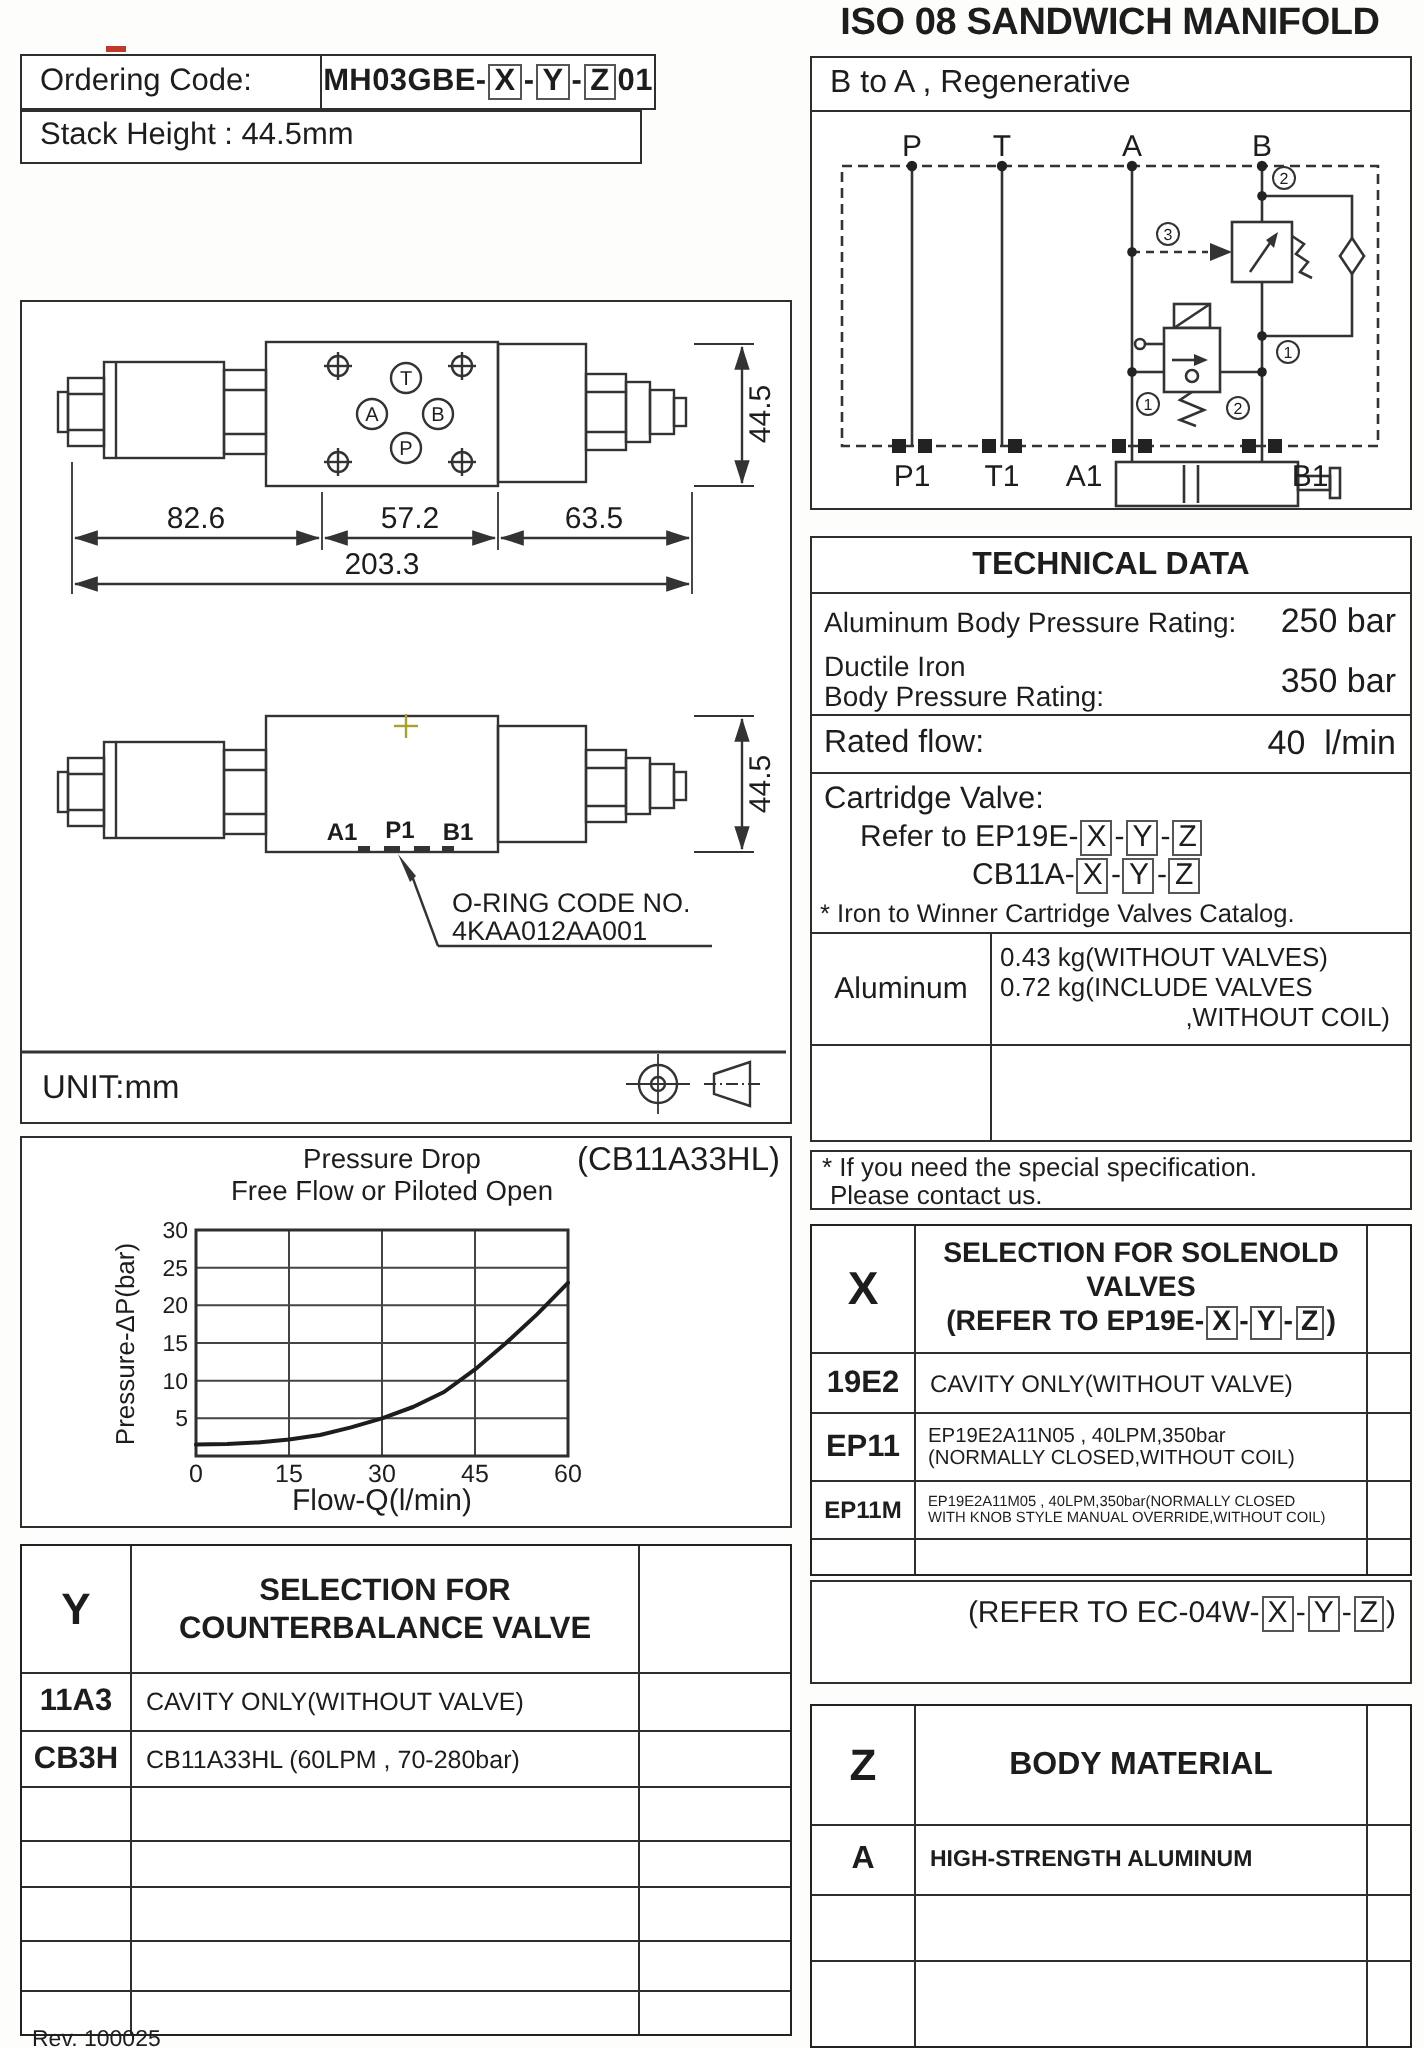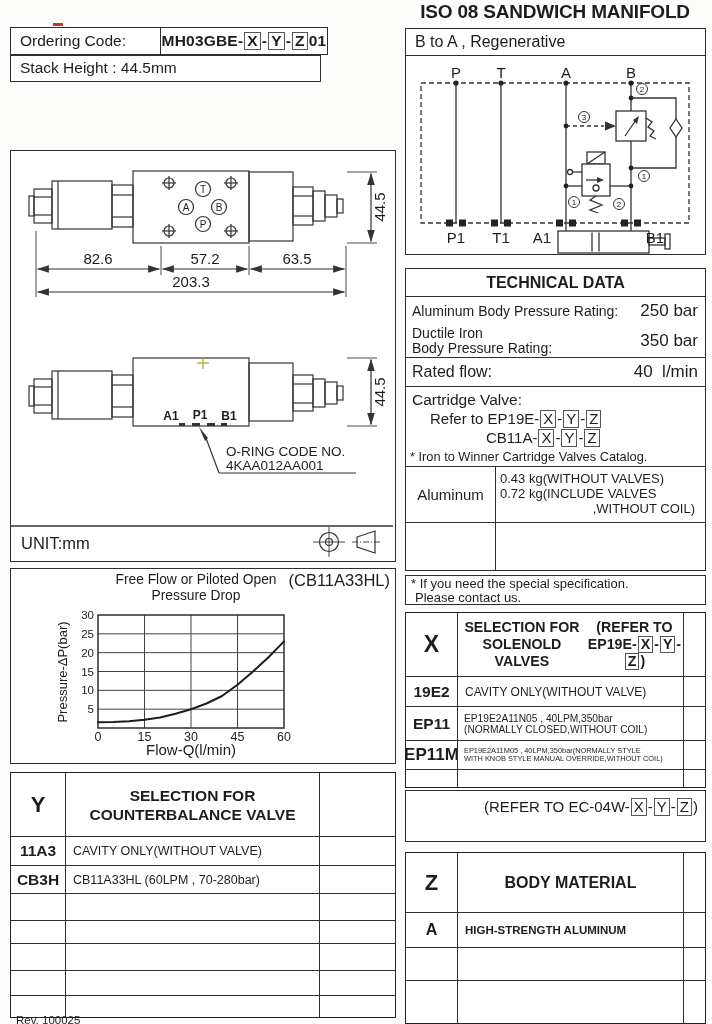--- a/index.html
+++ b/index.html
@@ -52,21 +52,21 @@
   
   .gtbl{position:absolute;border:1.8px solid #222;background:#fff;display:grid;box-sizing:border-box}
   .gc{border-right:1.4px solid #2e2e2e;border-bottom:1.4px solid #2e2e2e;box-sizing:border-box;display:flex;align-items:center;overflow:hidden}
   .gc.last{border-right:none}
   .gc.bot{border-bottom:none}
   .gc.center{justify-content:center}
   .gc .pad{padding-left:7px}
   .codecell{font-weight:bold;font-size:15.5px;justify-content:center}
   #x-table{left:405px;top:612px;width:301px;height:176px;grid-template-columns:52px 1fr 21px;grid-template-rows:64px 30px 34px 29px 1fr}
   #x-table .hx{font-size:23px;font-weight:bold}
-  #x-table .ht{flex-direction:row;justify-content:center;font-weight:bold;font-size:14.2px;text-align:center;line-height:17px}
+  #x-table .ht{flex-direction:column;justify-content:center;font-weight:bold;font-size:14.2px;text-align:center;line-height:17px}
   #coil-box{left:405px;top:790px;width:301px;height:52px;font-size:15px;line-height:19px;text-align:right;padding:6px 7px 0 0}
   #z-table{left:405px;top:852px;width:301px;height:172px;grid-template-columns:52px 1fr 21px;grid-template-rows:60px 35px 33px 1fr}
   #z-table .hz{font-size:22px;font-weight:bold}
   #z-table .ht{justify-content:center;font-weight:bold;font-size:16px}
   #z-table .desc{font-weight:bold;font-size:11.5px}
   #y-table{left:10px;top:772px;width:386px;height:246px;grid-template-columns:55px 1fr 75px;grid-template-rows:64px 29px 28px 27px 23px 27px 25px 1fr}
   #y-table .hy{font-size:22px;font-weight:bold}
   #y-table .ht{flex-direction:column;justify-content:center;font-weight:bold;font-size:15.5px;text-align:center;line-height:19px}
   #y-table .desc{font-size:12.5px}
   #x-table .desc{font-size:12px}
@@ -308,22 +308,22 @@
       <text x="215" y="305">O-RING CODE NO.</text>
       <text x="215" y="319">4KAA012AA001</text>
     </g>
     <text x="10" y="398" font-size="16.5">UNIT:mm</text>
   </svg>
 </div>
 
 <div class="box" id="chart-box">
   <div id="chart-note">(CB11A33HL)</div>
   <div id="chart-title">
+    <div>Pressure Drop</div>
     <div>Free Flow or Piloted Open</div>
-    <div>Pressure Drop</div>
   </div>
   <svg id="chart-svg" width="382" height="192" viewBox="0 0 382 192" style="position:absolute;left:0;top:0">
     <text transform="translate(56,103) rotate(-90)" text-anchor="middle" font-size="13">Pressure-ΔP(bar)</text>
     <text x="180" y="186" text-anchor="middle" font-size="15">Flow-Q(l/min)</text>
   <line x1="133.5" y1="46" x2="133.5" y2="159" stroke="#444" stroke-width="1"></line>
       <line x1="180" y1="46" x2="180" y2="159" stroke="#444" stroke-width="1"></line>
       <line x1="226.5" y1="46" x2="226.5" y2="159" stroke="#444" stroke-width="1"></line>
       <line x1="87" y1="140.16666666666666" x2="273" y2="140.16666666666666" stroke="#444" stroke-width="1"></line>
       <line x1="87" y1="121.33333333333334" x2="273" y2="121.33333333333334" stroke="#444" stroke-width="1"></line>
       <line x1="87" y1="102.5" x2="273" y2="102.5" stroke="#444" stroke-width="1"></line>
@@ -396,23 +396,23 @@
   <div class="gc desc">
       <span class="pad">CAVITY ONLY(WITHOUT VALVE)</span>
     </div>
   <div class="gc last"></div>
   <div class="gc codecell">EP11</div>
   <div class="gc d2">
     <div class="s1">EP19E2A11N05 , 40LPM,350bar</div>
     <div class="s1">(NORMALLY CLOSED,WITHOUT COIL)</div>
   </div>
   <div class="gc last"></div>
-  <div class="gc codecell" style="font-size:17px">EP11M</div>
+  <div class="gc codecell" style="font-size:12px">EP11M</div>
   <div class="gc d2">
-    <div class="s2">EP19E2A11M05 , 40LPM,350bar(NORMALLY STYLE</div>
+    <div class="s2">EP19E2A11M05 , 40LPM,350bar(NORMALLY CLOSED</div>
     <div class="s2">WITH KNOB STYLE MANUAL OVERRIDE,WITHOUT COIL)</div>
   </div>
   <div class="gc last"></div>
   <div class="gc bot"></div>
   <div class="gc bot"></div>
   <div class="gc bot last"></div>
 </div>
 
 <div class="box" id="coil-box">
   <div><span>(REFER TO EC-04W-</span><span class="tok">X</span><span>-</span><span class="tok">Y</span><span>-</span><span class="tok">Z</span><span>)</span></div>

